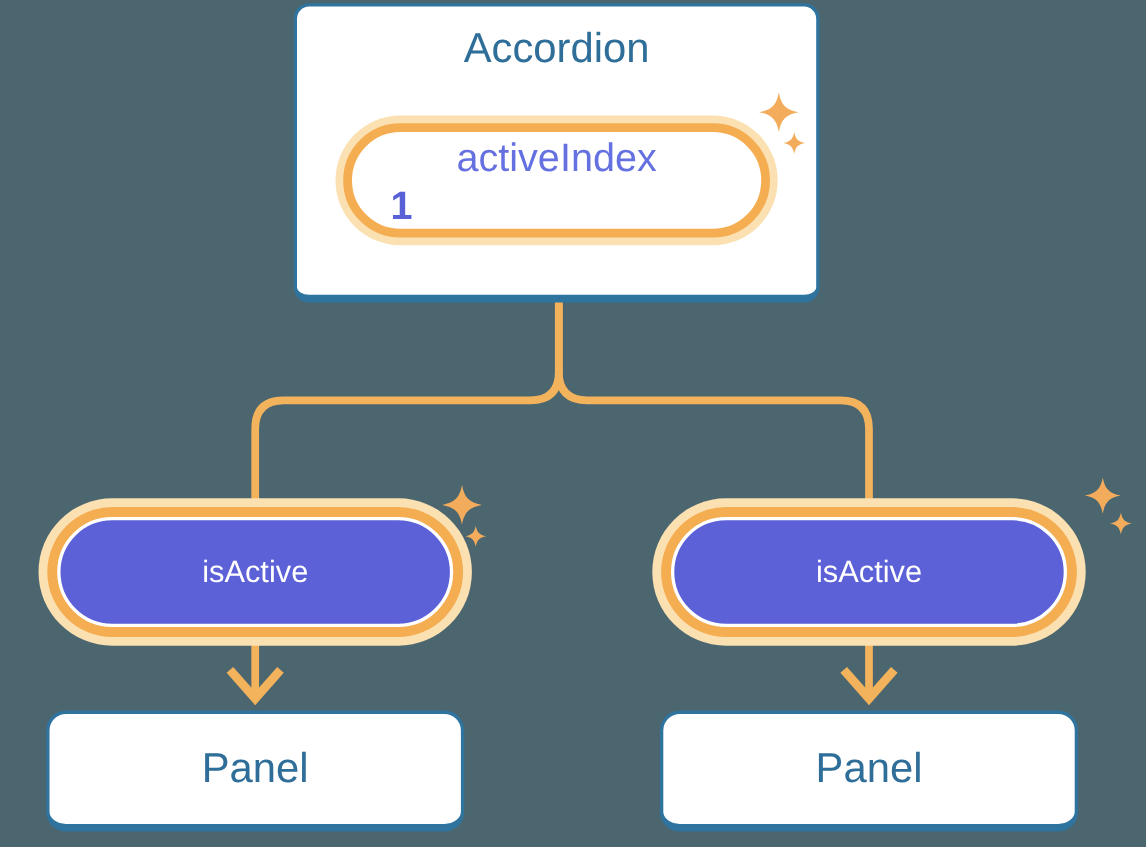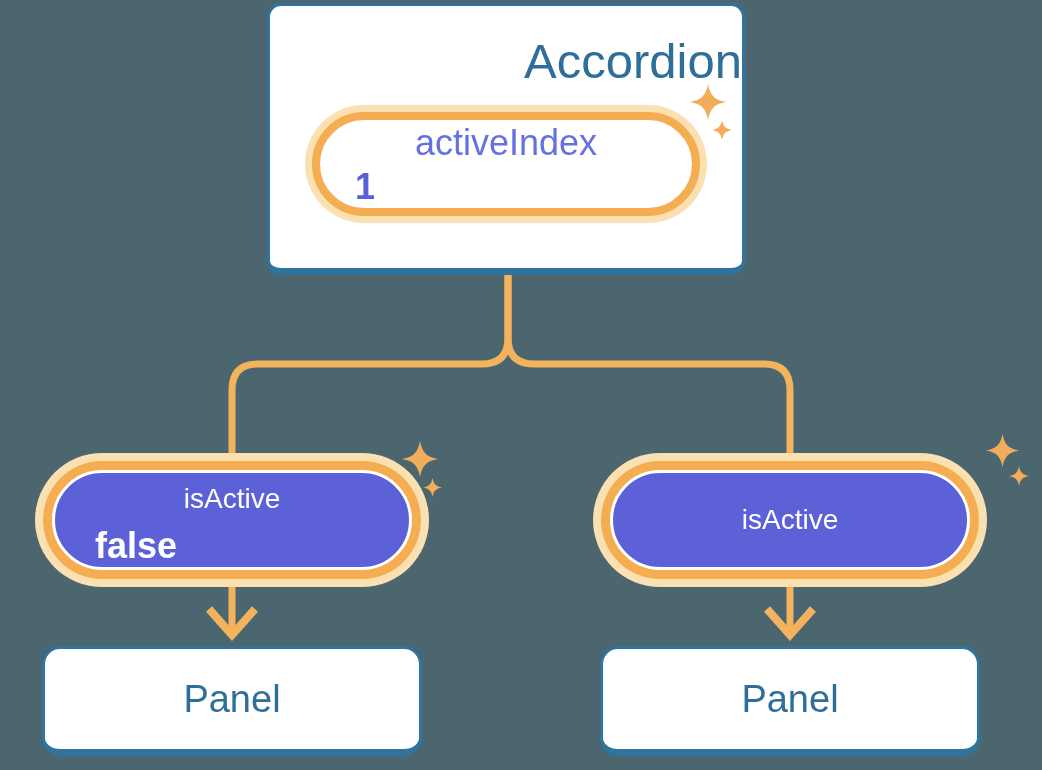--- a/index.html
+++ b/index.html
@@ -31,23 +31,23 @@
     position:absolute;z-index:2;
     background:#fff;
     border:3px solid var(--card-border);
     border-bottom-width:7px;
   }
   .accordion-card{
     left:267px;top:3px;width:478px;height:272px;
     border-radius:14px;
   }
   .card-title{
-    text-align:right;
-    padding-top:27px;
-    font-size:49px;font-weight:500;
+    text-align:center;
+    padding-top:17px;
+    font-size:38px;font-weight:500;
     color:var(--heading-text);
   }
   .panel-card{
     top:646px;width:380px;height:110px;
     border-radius:18px;
     display:flex;align-items:center;justify-content:center;
     font-size:38px;font-weight:500;
     color:var(--heading-text);
   }
   .panel-left{left:42px;}
@@ -119,21 +119,20 @@
   <svg class="sparkle" style="left:690px;top:84px" width="36" height="36" viewBox="0 0 100 100">
     <path d="M50 0C56 32 68 44 100 50C68 56 56 68 50 100C44 68 32 56 0 50C32 44 44 32 50 0Z"></path>
   </svg>
   <svg class="sparkle" style="left:712px;top:120px" width="20" height="20" viewBox="0 0 100 100">
     <path d="M50 0C56 32 68 44 100 50C68 56 56 68 50 100C44 68 32 56 0 50C32 44 44 32 50 0Z"></path>
   </svg>
 
   <div class="pill prop-pill prop-pill-left">
     <div class="pill-label">isActive</div>
     <div class="pill-divider"></div>
-    <div class="pill-value">false</div>
   </div>
   <svg class="sparkle" style="left:402px;top:441px" width="36" height="36" viewBox="0 0 100 100">
     <path d="M50 0C56 32 68 44 100 50C68 56 56 68 50 100C44 68 32 56 0 50C32 44 44 32 50 0Z"></path>
   </svg>
   <svg class="sparkle" style="left:423px;top:478px" width="19" height="19" viewBox="0 0 100 100">
     <path d="M50 0C56 32 68 44 100 50C68 56 56 68 50 100C44 68 32 56 0 50C32 44 44 32 50 0Z"></path>
   </svg>
 
   <div class="pill prop-pill prop-pill-right">
     <div class="pill-label">isActive</div>

